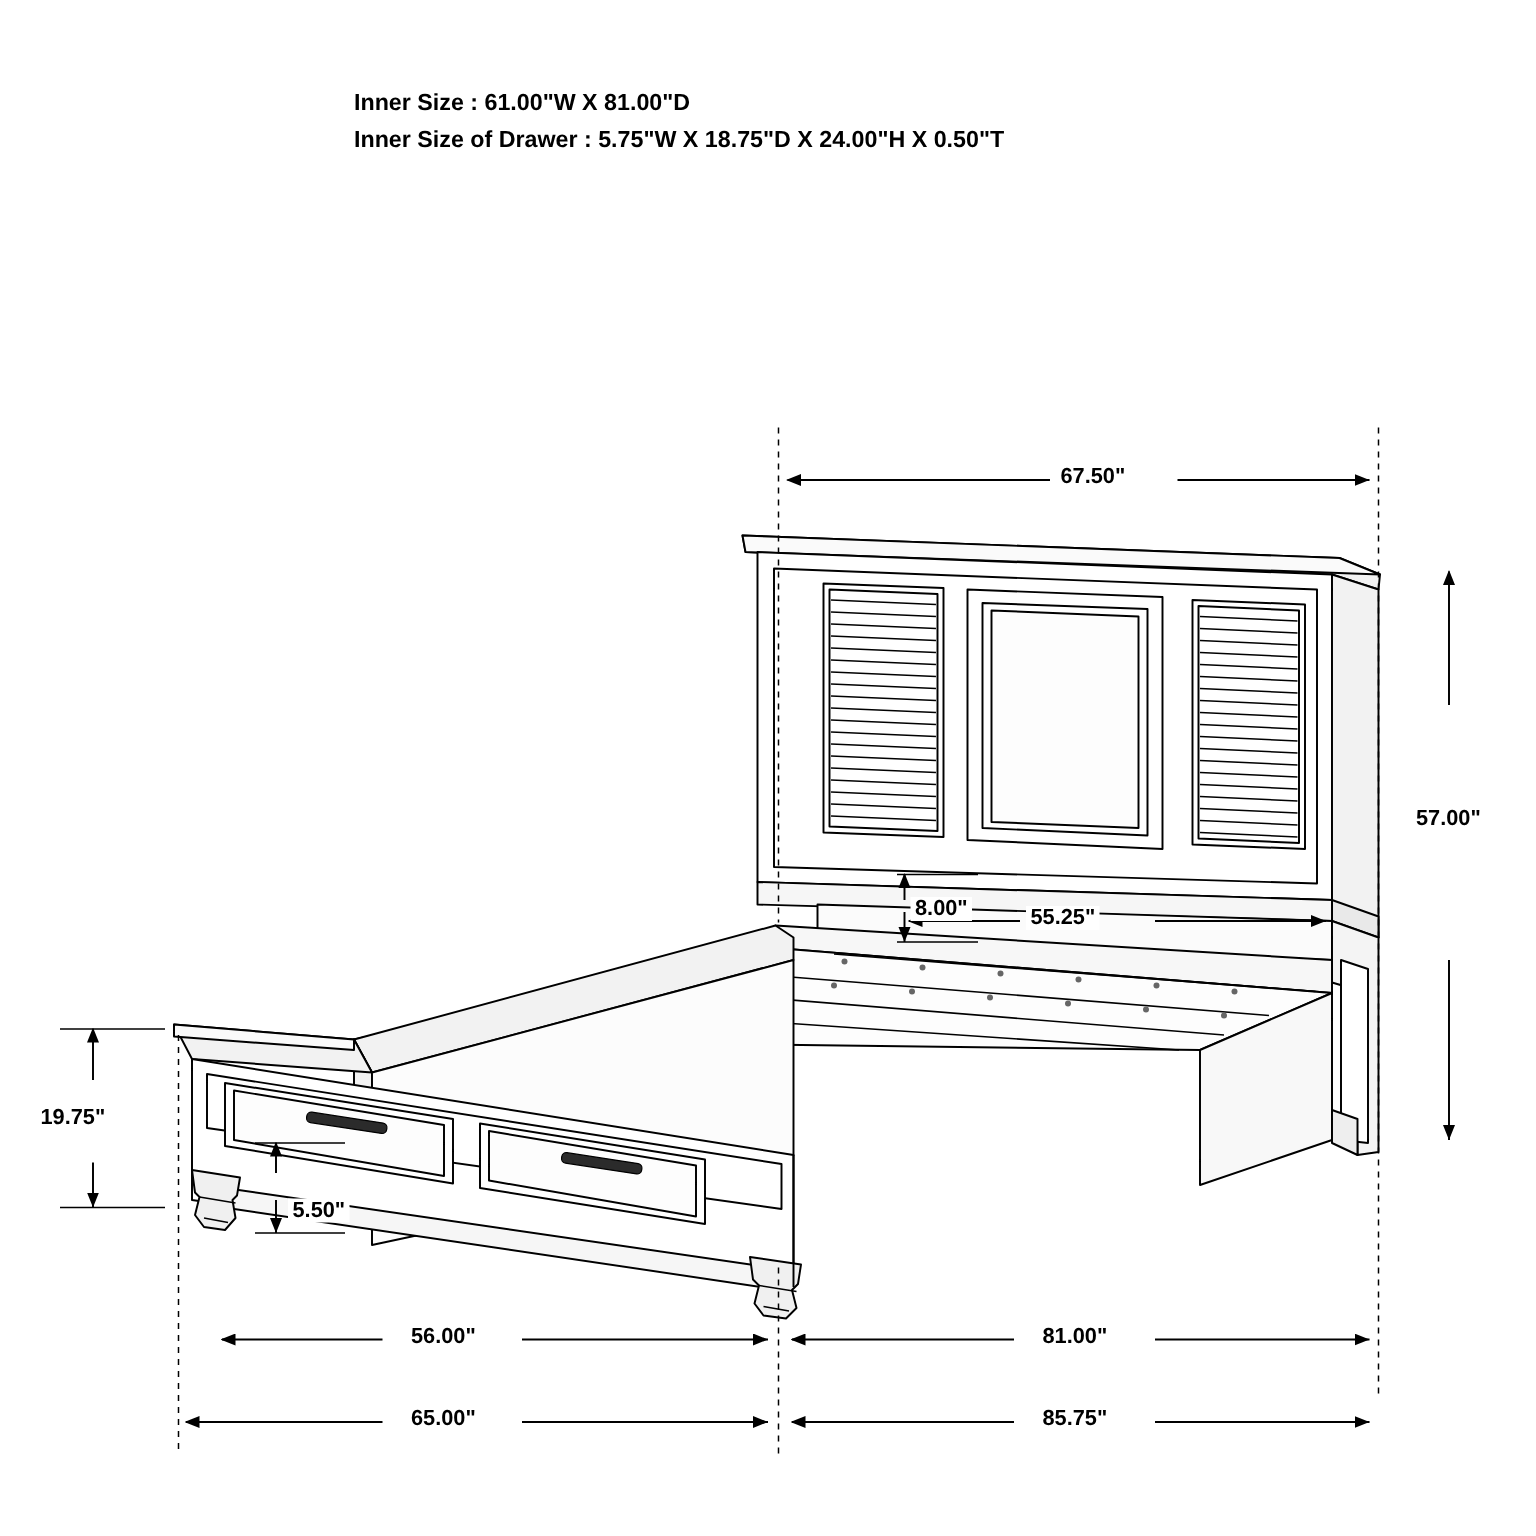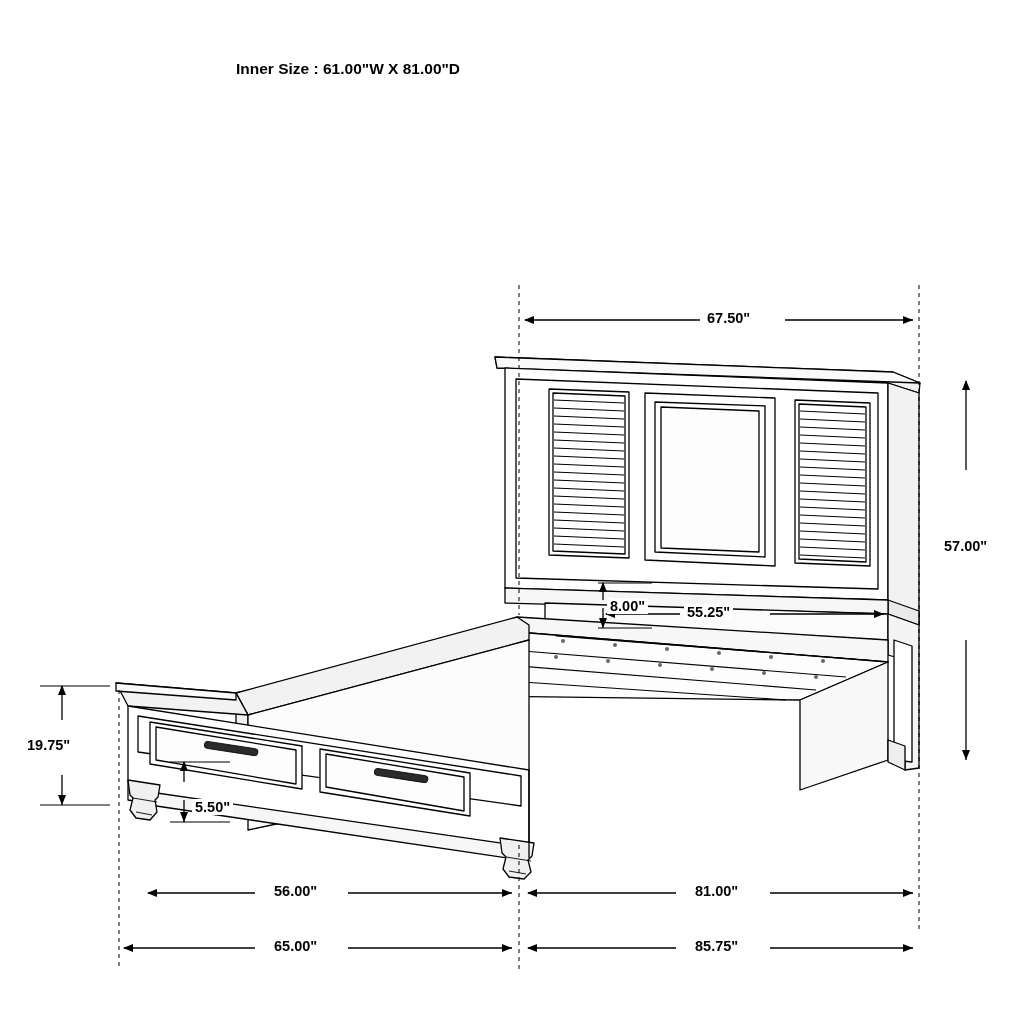--- a/index.html
+++ b/index.html
@@ -44,20 +44,21 @@
     padding: 0 3px;
   }
 </style>
 </head>
 <body>
 
 <div id="root">
 
   <div class="spec-block">
     <span class="spec-line">Inner Size : 61.00"W X 81.00"D</span>
+    <span class="spec-line">Inner Size of Drawer : 5.75"W X 18.75"D X 24.00"H X 0.50"T</span>
   </div>
 
   <svg class="diagram" viewBox="0 0 1024 1024">
     <defs>
       <marker id="arrEnd" markerWidth="11" markerHeight="11" refX="10" refY="4" orient="auto" markerUnits="userSpaceOnUse">
         <path d="M0,0 L10,4 L0,8 z" fill="#000"></path>
       </marker>
       <marker id="arrStart" markerWidth="11" markerHeight="11" refX="1" refY="4" orient="auto" markerUnits="userSpaceOnUse">
         <path d="M10,0 L0,4 L10,8 z" fill="#000"></path>
       </marker>

